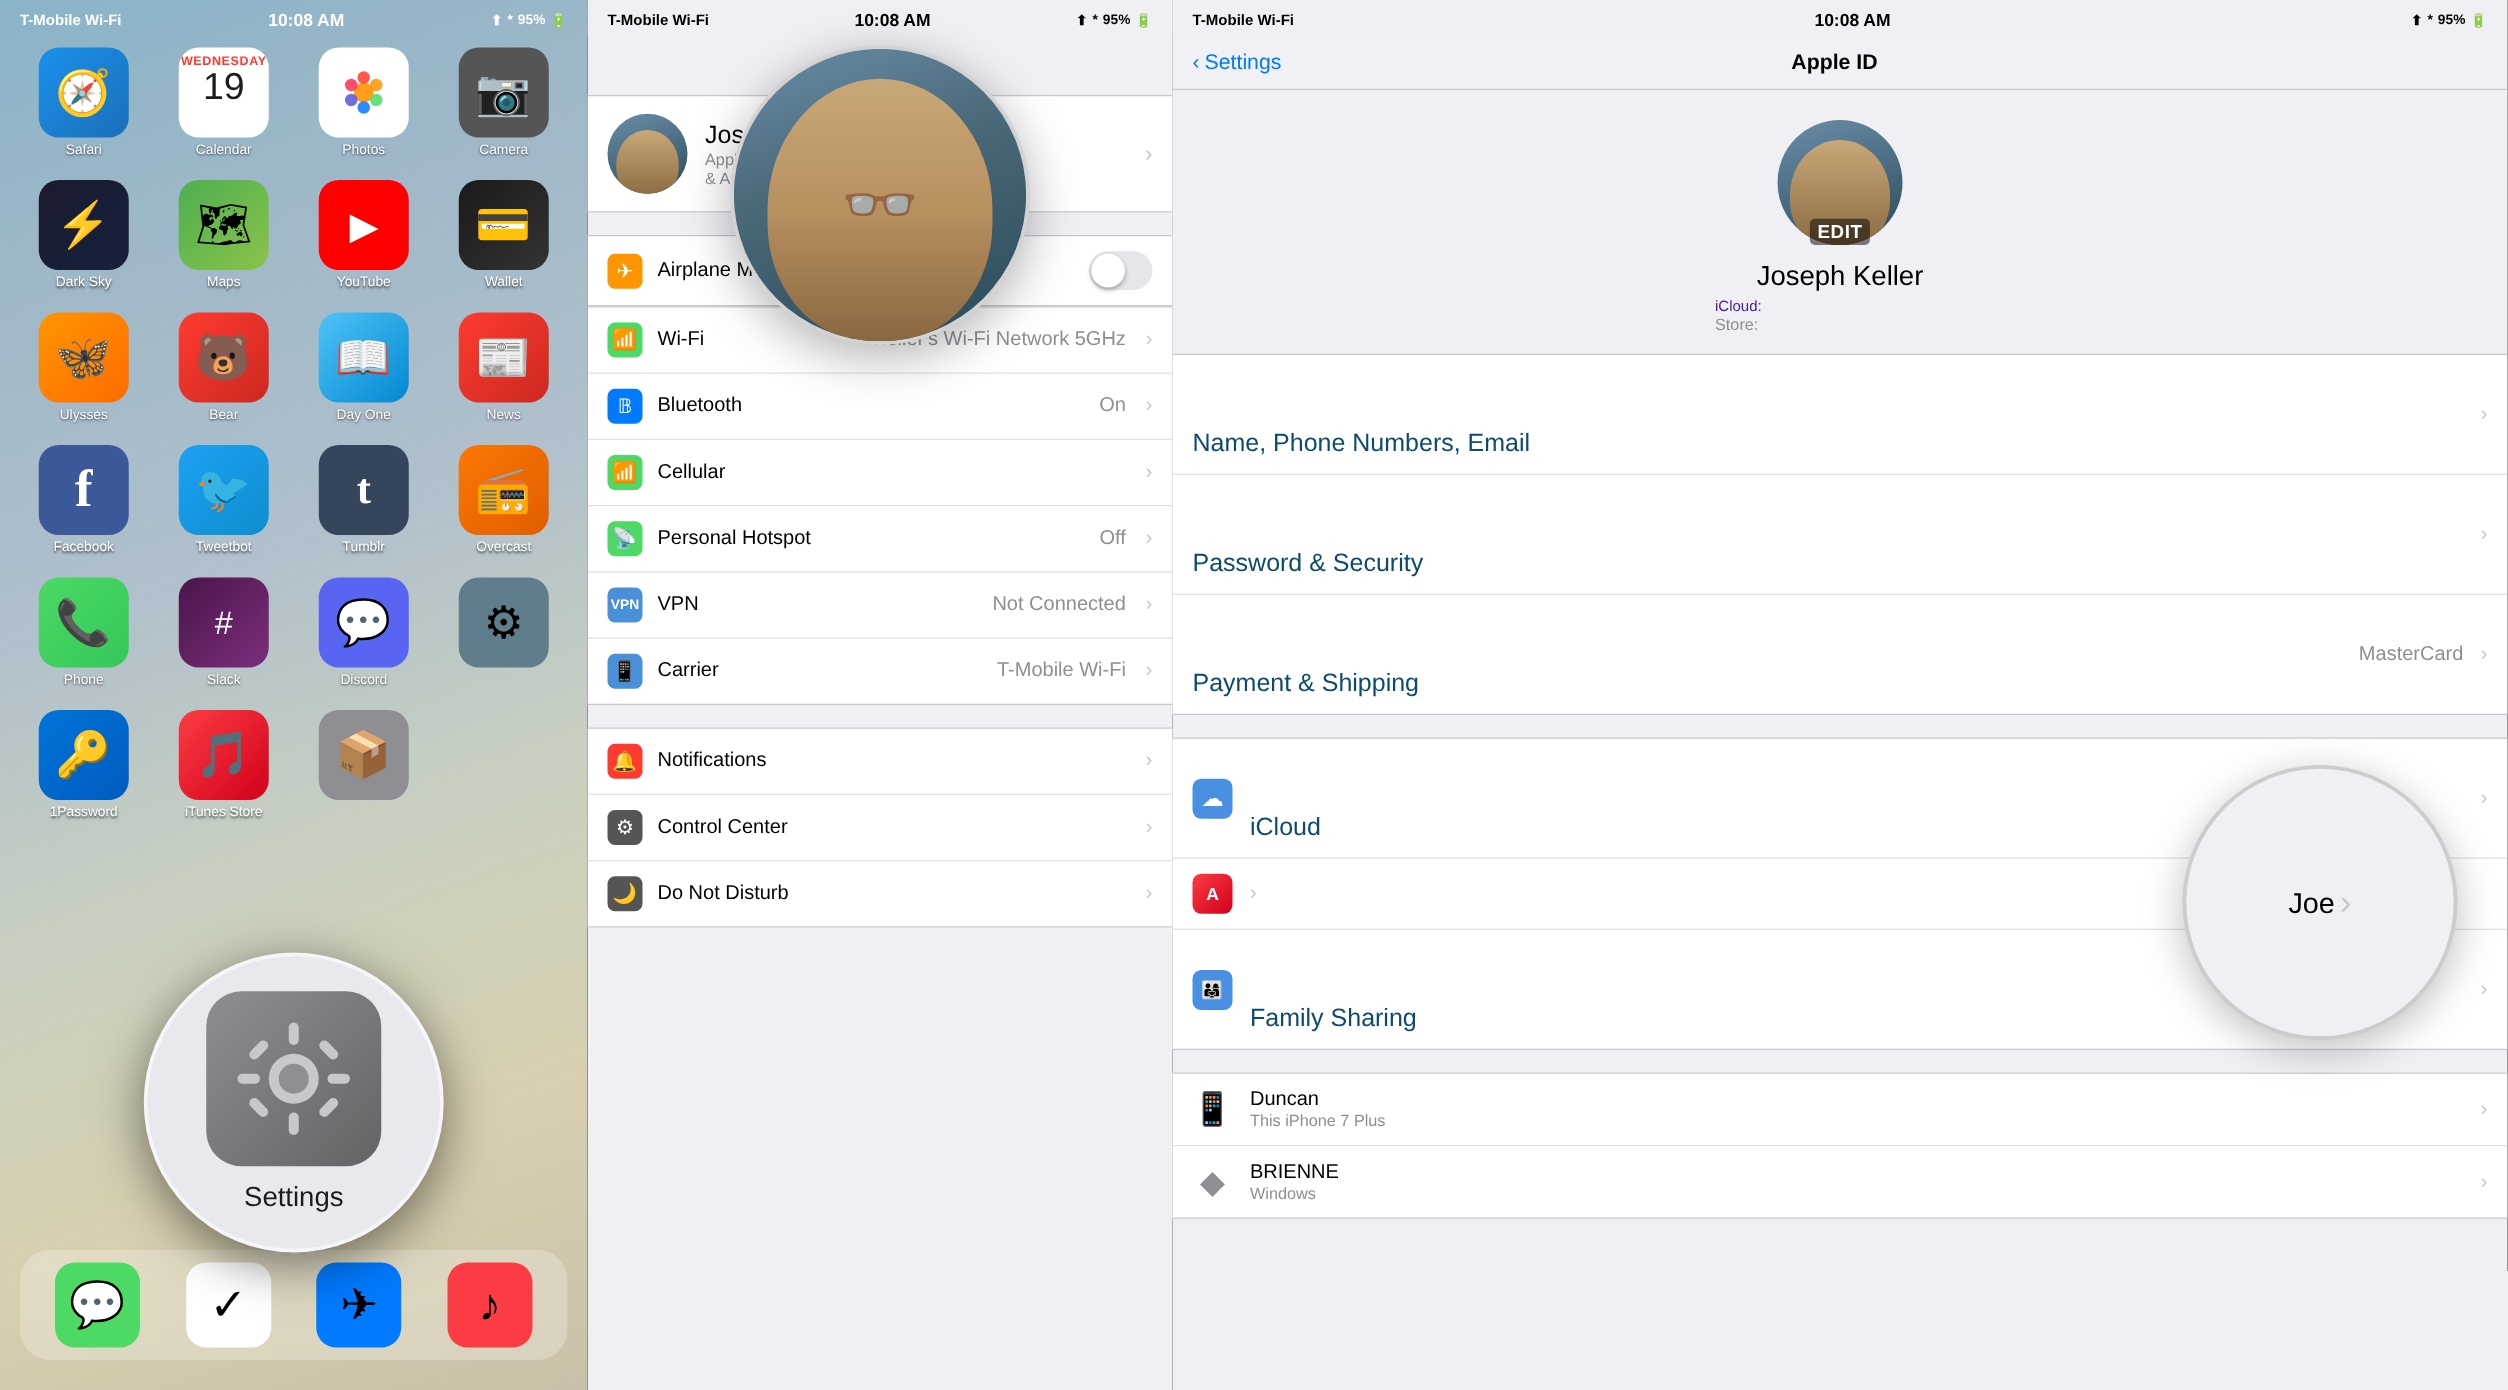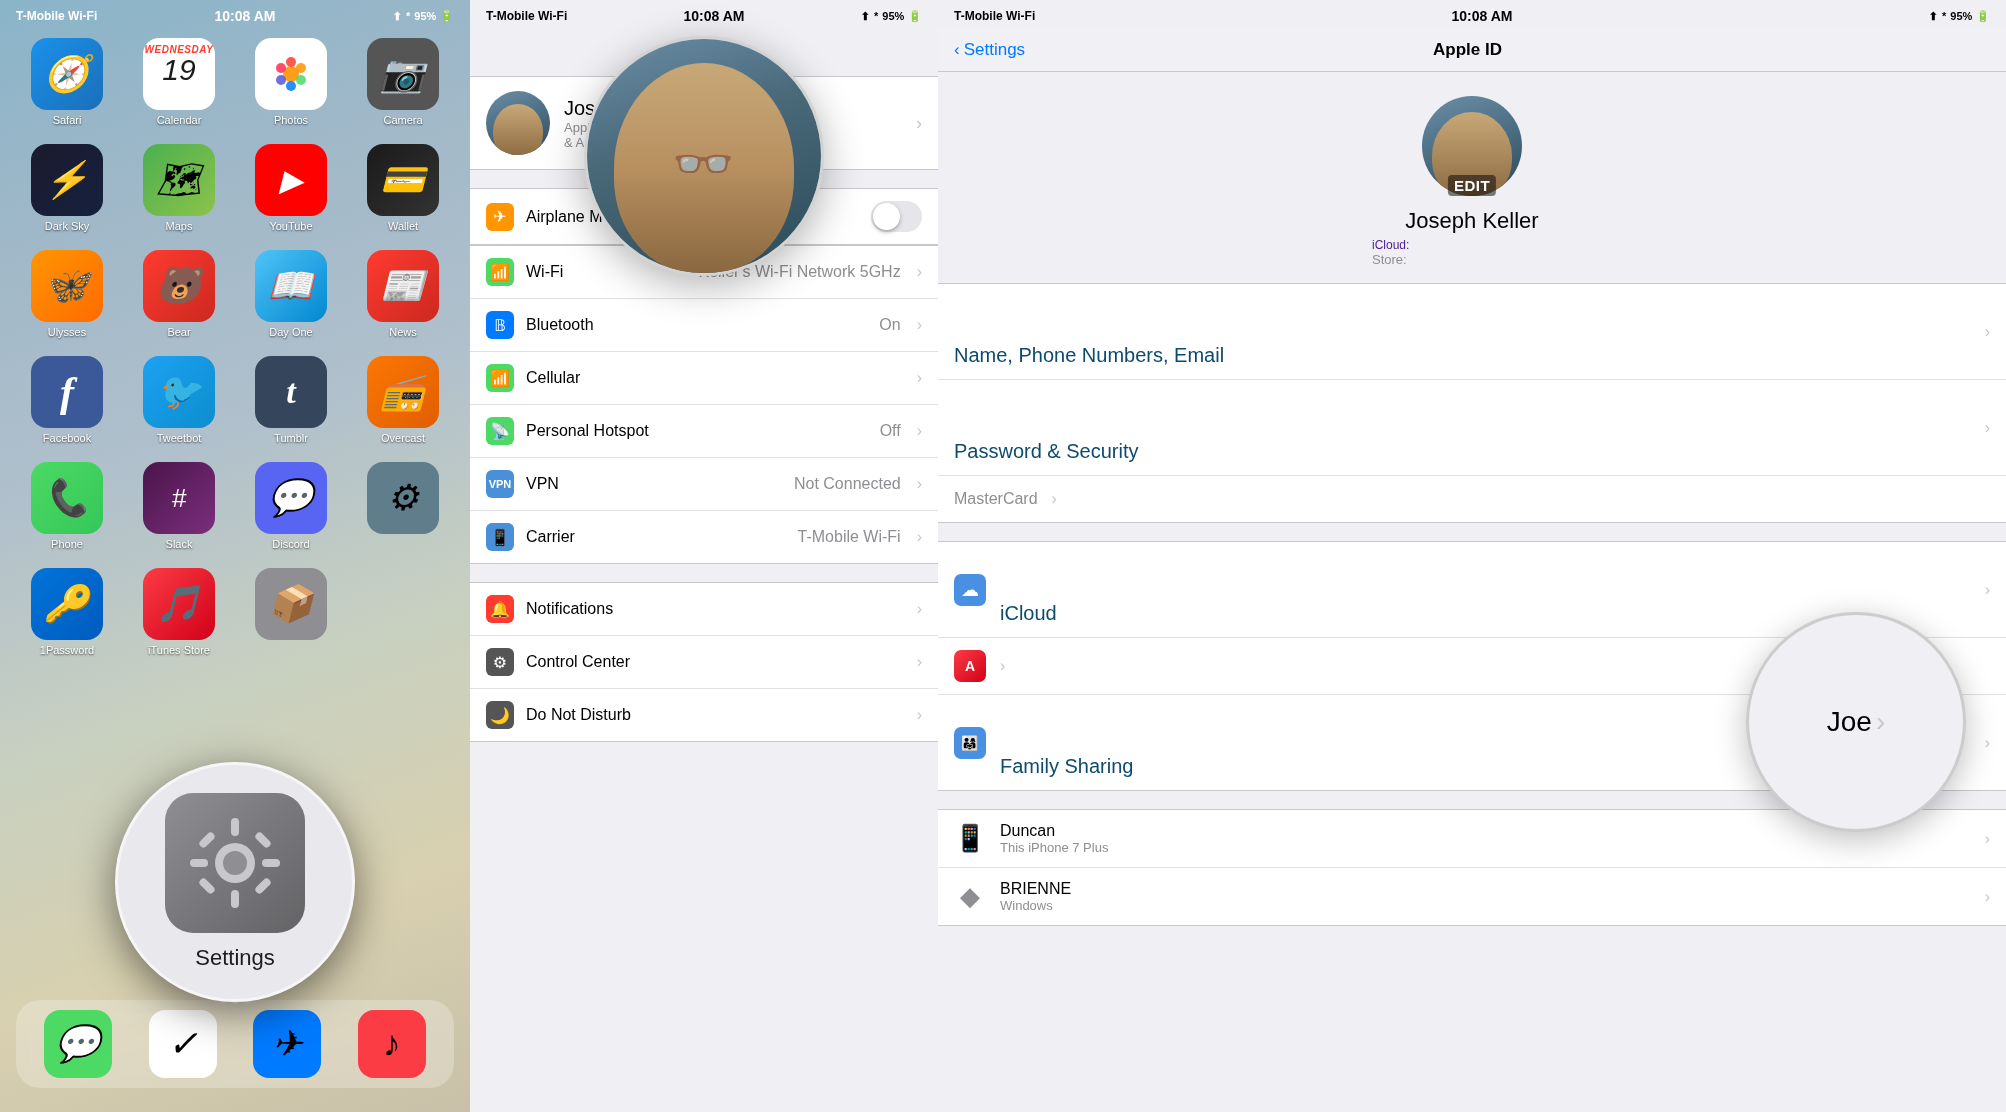--- a/index.html
+++ b/index.html
@@ -61,21 +61,20 @@
     .app-icon .icon-wrap {
       width: 72px;
       height: 72px;
       border-radius: 16px;
       display: flex;
       align-items: center;
       justify-content: center;
       font-size: 36px;
       overflow: hidden;
       position: relative;
-      font-style: italic;
     }
     .app-icon .label {
       font-size: 11px;
       color: #fff;
       text-shadow: 0 1px 2px rgba(0,0,0,0.7);
       text-align: center;
       white-space: nowrap;
     }
 
     
@@ -517,21 +516,21 @@
       overflow: hidden;
     }
     .joe-magnify .joe-content {
       display: flex;
       align-items: center;
       justify-content: center;
       width: 100%;
       gap: 4px;
     }
     .joe-magnify .joe-label {
-      font-size: 28px;
+      font-size: 23px;
       font-weight: 300;
       color: #000;
     }
     .joe-magnify .joe-chevron {
       font-size: 28px;
       color: #c7c7cc;
       font-weight: 300;
     }
   </style>
 </head>
@@ -844,20 +843,21 @@
   <div class="appleid-section">
     <div class="appleid-row">
       <span class="row-label">Name, Phone Numbers, Email</span>
       <span class="row-chevron">›</span>
     </div>
     <div class="appleid-row">
       <span class="row-label">Password &amp; Security</span>
       <span class="row-chevron">›</span>
     </div>
     <div class="appleid-row">
+      <span class="row-label">Payment &amp; Shipping</span>
       <span class="row-value">MasterCard</span>
       <span class="row-chevron">›</span>
     </div>
   </div>
 
   <div class="appleid-section">
     <div class="appleid-row">
       <div class="row-icon icon-icloud">☁</div>
       <span class="row-label">iCloud</span>
       <span class="row-chevron">›</span>

